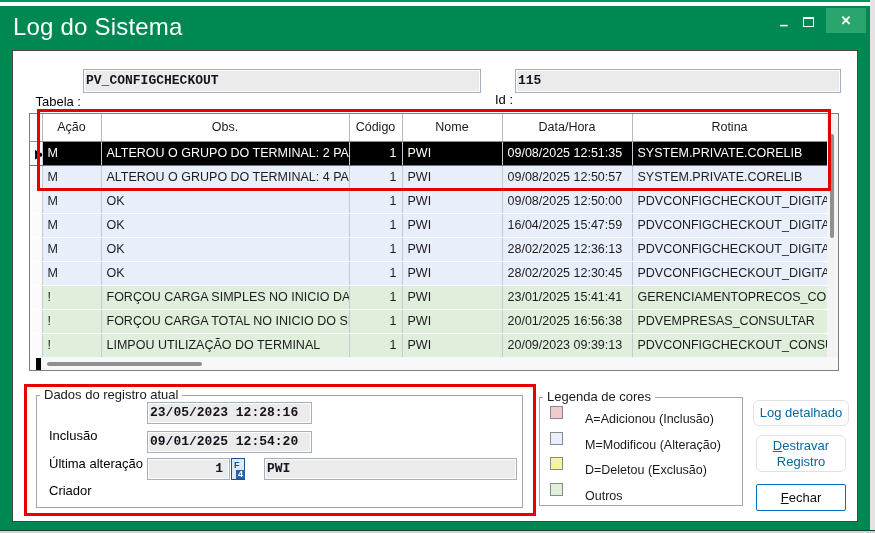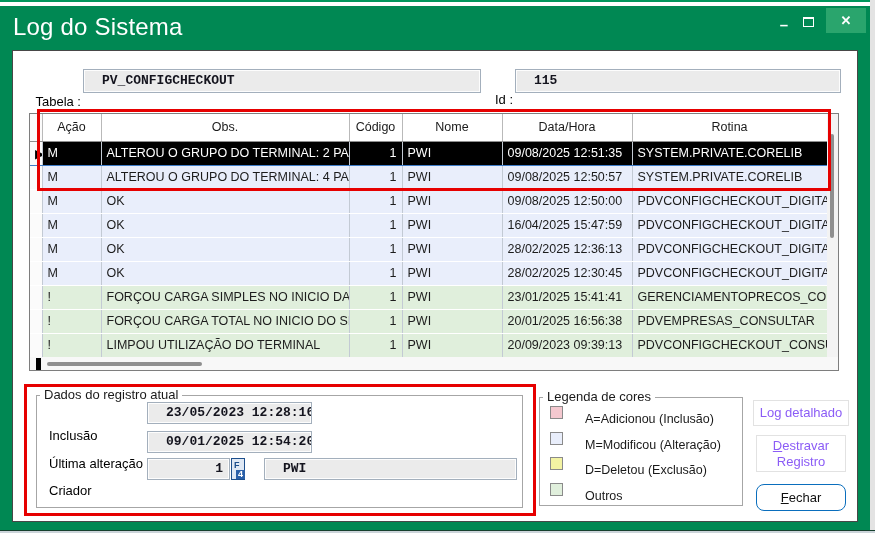--- a/index.html
+++ b/index.html
@@ -18,21 +18,21 @@
   .ctl-max { width:24px; height:26px; }
   .max-glyph { width:11px; height:10px; border:1px solid #fff; border-top:2px solid #fff; margin-top:2px; }
   .ctl-close { width:40px; height:25px; background:#2aa56d; font-size:13px; font-weight:bold; margin-left:6px; }
 
   
   .panel { position:absolute; left:12px; top:50px; width:846px; height:472px; background:#fff; border:1px solid #474747; }
 
   .lbl { position:absolute; font-size:13px; color:#000000; white-space:nowrap;margin-top:21px; }
   .textbox { position:absolute; background:#ebebeb; border:1px solid #a3afbc; box-shadow:inset 0 0 0 1px #fdfdfd;
              font-family:"Liberation Mono","DejaVu Sans Mono",monospace; font-weight:bold; font-size:13px;
-             color:#14141e; line-height:21px; padding-left:18px; white-space:nowrap; overflow:hidden; }
+             color:#14141e; line-height:21px; padding-left:2px; white-space:nowrap; overflow:hidden; }
 
   
   .grid { position:absolute; left:16px; top:62px; width:810px; height:258px; border:1px solid #7e7e7e; background:#be185d; }
   table.log { border-collapse:collapse; table-layout:fixed; width:797px; }
   table.log th { height:27px; font-size:12.5px; font-weight:normal; color:#1a1a1a; background:#fff;
                  border-right:1px solid #b9b9b9; border-bottom:1px solid #8f8f8f; text-align:center; overflow:hidden; white-space:nowrap; }
   table.log td { height:24px; font-size:12.5px; color:#1c1c1c; border-right:1px solid #c3cad4; border-bottom:1px solid #fff;
                  white-space:nowrap; overflow:hidden; padding:0 0 0 5px; }
   table.log .c-cod { text-align:right; padding:0 5px 0 0; }
   td.sel, th.sel { background:#fbfbfb !important; border-right:1px solid #9a9a9a; border-bottom:1px solid #c2c2c2; padding:0; text-align:center; color:#000; font-size:8px; }
@@ -61,24 +61,24 @@
   .f4 { position:absolute; left:194px; top:62px; width:14px; height:22px; border:1px solid #1d4f8c; background:#dfe8f4; font-size:9px; font-weight:bold; line-height:1; }
   .f4 .f4-top { display:block; color:#1d4f8c; padding:2px 0 0 2px; }
   .f4 .f4-bot { display:block; color:#fff; background:#2a5fa8; width:9px; margin-left:4px; padding-left:2px; }
 
   .leg-row { position:absolute; left:0; width:100%; height:16px; }
   .swatch { position:absolute; left:10px; top:0; width:13px; height:13px; border:1px solid #8a8a8a; }
   .leg-label { position:absolute; left:45px; top:0; font-size:12.5px; color:#1a1a1a; white-space:nowrap;margin-top:6px; }
 
   
   .btn { position:absolute; background:#fff; text-align:center; font-size:13px; cursor:default; }
-  .btn-disabled { border:1px solid #e2e2e2; border-radius:0; color:#8b5cf6; }
+  .btn-disabled { border:1px solid #e2e2e2; border-radius:6px; color:#0369a1; }
   .btn-log { left:740px; top:349px; width:96px; height:26px; line-height:24px; }
   .btn-destravar { left:743px; top:384px; width:90px; height:37px; padding-top:2px; line-height:16px;text-align:center; }
-  .btn-fechar { left:743px; top:433px; width:90px; height:27px; line-height:25px; border:1px solid #0a6ebd; border-radius:8px; color:#101010; }
+  .btn-fechar { left:743px; top:433px; width:90px; height:27px; line-height:25px; border:1px solid #0a6ebd; border-radius:2px; color:#101010; }
   .ak { display:block; }
   .ak::first-letter { text-decoration:underline; }
 </style>
 </head>
 <body>
 
 <div class="window">
   <div class="win-topline"></div>
   <div class="win-topwhite"></div>
   <div class="edge-right"></div>

